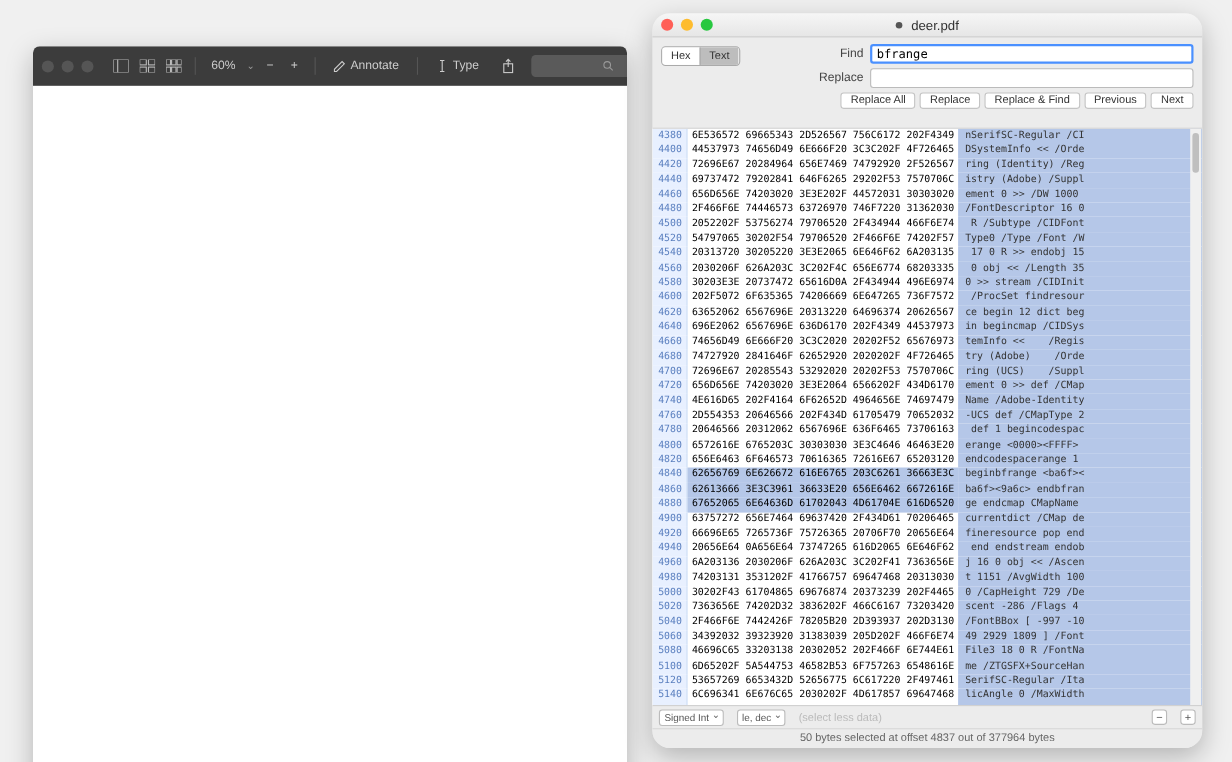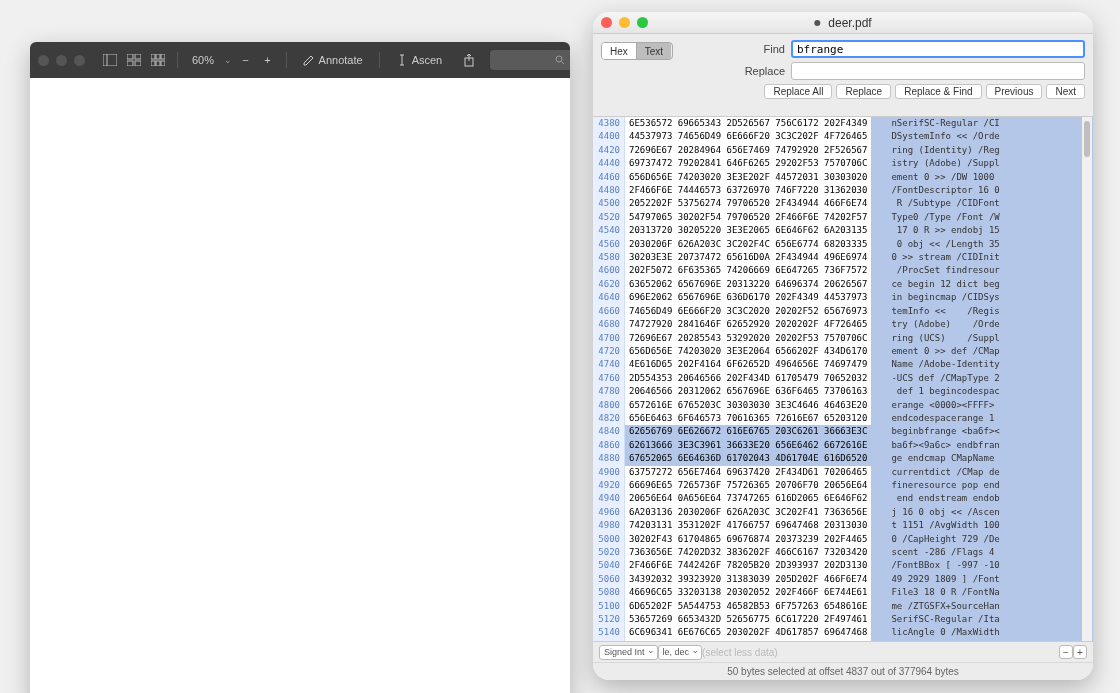--- a/index.html
+++ b/index.html
@@ -250,42 +250,42 @@
     padding-right: 4px;
     border-right: 1px solid #d0dff5;
     flex: 0 0 32px;
   }
   .col-hex {
     padding: 0 4px;
     flex: 0 0 auto;
     color: #000;
   }
   .col-asc {
-    padding: 0 20px;
+    padding: 0 6px;
     background: #e6efff;
     color: #333;
     flex: 1;
     overflow: hidden;
   }
   .hl { background: #b5c7e8; }
 
   .hex-scrollbar {
     position: absolute; right: 1px; top: 0; bottom: 0; width: 10px;
     background: #f0f0f0;
   }
   .hex-thumb { position:absolute; left:2px; width:6px; top:4px; height:36px; background:#bfbfbf; border-radius:3px; }
 
   .hex-footer {
     height: 20px;
     background: #ececec;
     display: flex; align-items: center;
     padding: 0 6px;
     font-size: 10px;
     color: #555;
-    gap: 0;
+    gap: 12px;
   }
   .footer-select {
     border: 1px solid #bbb; border-radius: 3px;
     background: #fff; height: 15px;
     font-size: 9px; padding: 0 12px 0 4px;
     display:flex; align-items:center;
     position:relative;
   }
   .footer-select::after{
     content:"⌄"; position:absolute; right:2px; top:-1px; font-size:9px; color:#666;
@@ -351,21 +351,21 @@
       <svg width="12" height="12" viewBox="0 0 12 12">
           <path d="M1 11 L3 11 L10 4 L8 2 L1 9 Z" fill="none" stroke="#ccc"></path>
         </svg>
       <span>Annotate</span>
     </div>
     <div class="tb-sep"></div>
     <div class="edit-btn">
       <svg width="12" height="12" viewBox="0 0 12 12">
           <path d="M4 1 H8 M6 1 V11 M4 11 H8" stroke="#ccc" fill="none"></path>
         </svg>
-      <span>Ascen</span>
+      <span>Type</span>
     </div>
     <div class="tb-icon share-icon">
       <svg width="12" height="14" viewBox="0 0 12 14">
           <rect x="2" y="5" width="8" height="8" fill="none" stroke="#ccc"></rect>
           <path d="M6 8 V1 M4 3 L6 1 L8 3" stroke="#ccc" fill="none"></path>
         </svg>
     </div>
     <div class="pdf-search">
       <svg width="10" height="10" viewBox="0 0 10 10">
           <circle cx="4" cy="4" r="3" fill="none" stroke="#999"></circle>

